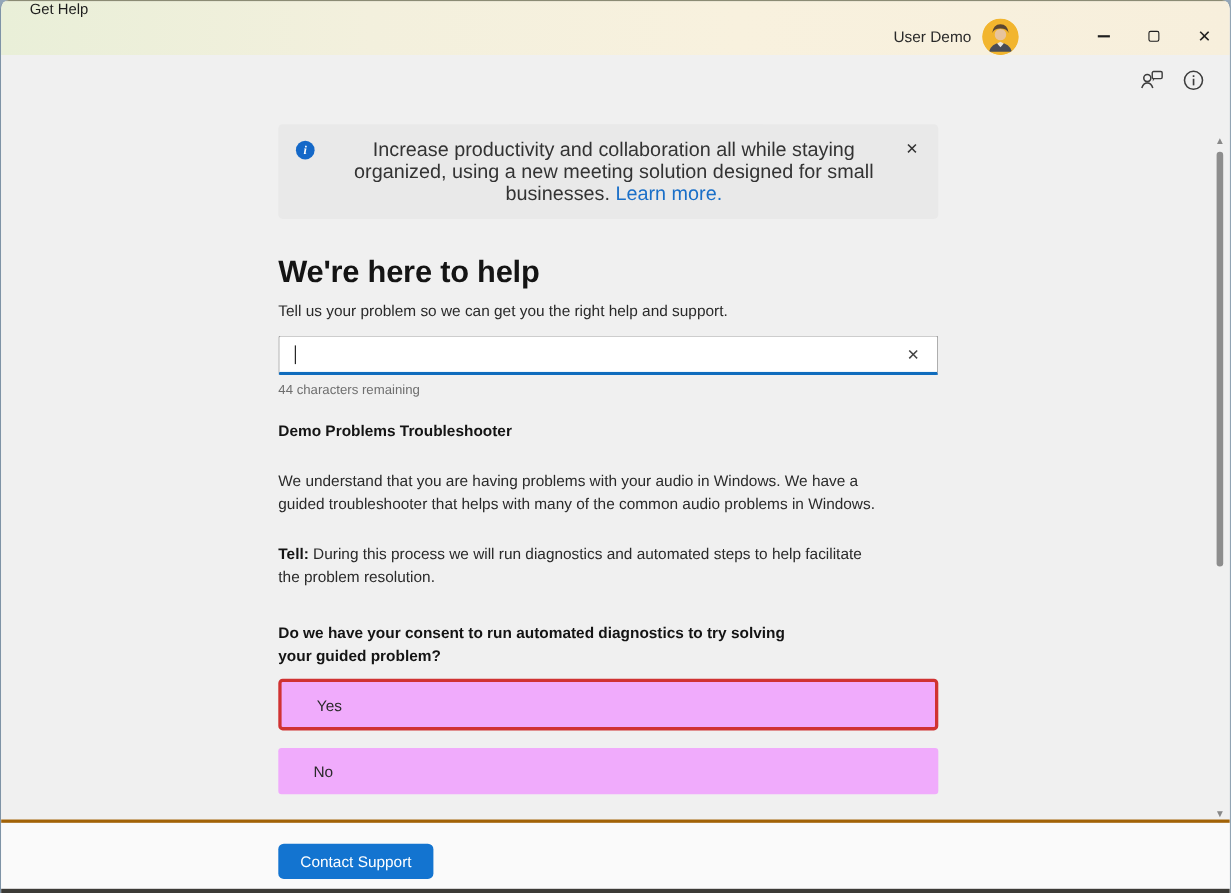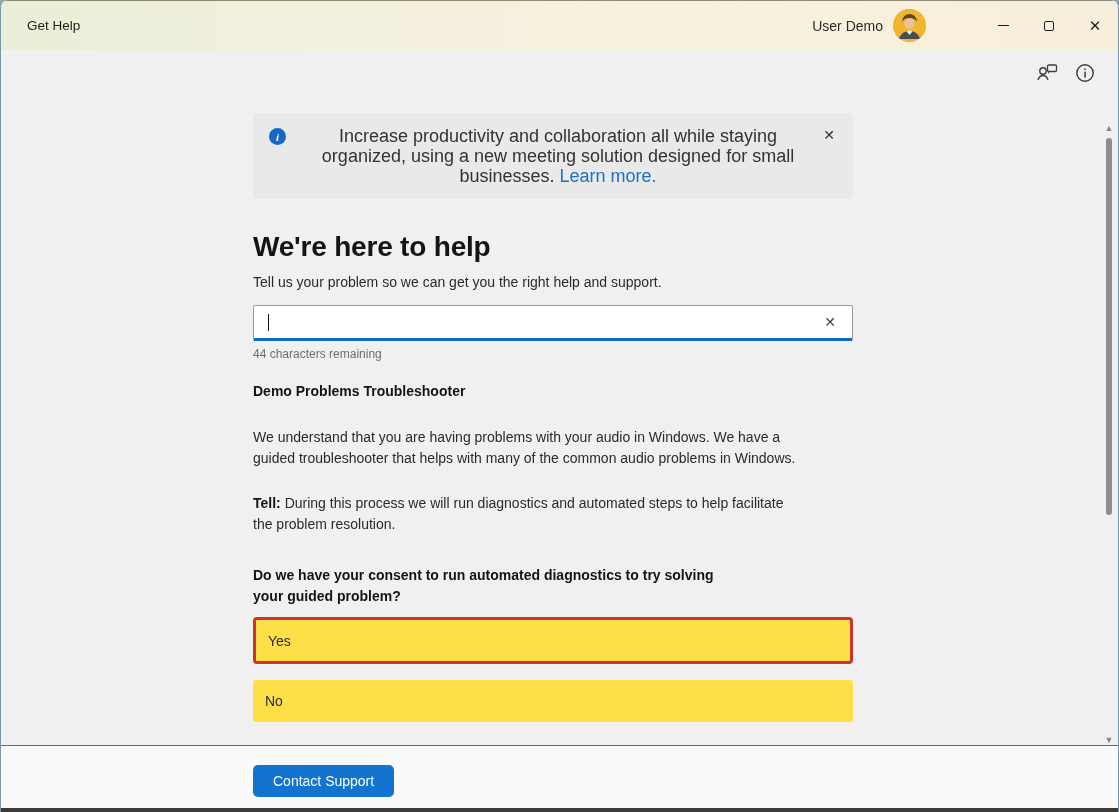--- a/index.html
+++ b/index.html
@@ -11,21 +11,21 @@
     border-radius:8px 8px 0 0; overflow:hidden;
     border-left:1px solid #7e93a6; border-right:1px solid #7e93a6;
     background:#f0f0f0;
   }
 
   
   .titlebar {
     position:absolute; top:0; left:0; right:0; height:50px;
     background:linear-gradient(90deg,#e9efd8 0%,#f3f0dd 30%,#f8f1de 60%,#f7efdc 100%);
     border-top:1px solid #8b8b74;
-    display:flex; align-items:center;
+    display:flex; align-items:flex-start;flex-direction:column;
   }
   .titlebar-title { font-size:13.5px; color:#1f1f1f; margin-left:26px; }
   .titlebar-right { margin-left:auto; display:flex; align-items:center; height:100%; }
   .user-name { font-size:14px; color:#2a2a2a; margin-right:10px; }
   .avatar {
     width:33px; height:33px; border-radius:50%; background:#f2b52e;
     overflow:hidden; position:relative; margin-right:54px;
   }
   .win-btn {
     width:46px; height:100%; display:flex; align-items:center; justify-content:center;
@@ -77,30 +77,30 @@
   .search-clear { margin-left:auto; color:#444; font-size:14px; padding:2px 6px; cursor:pointer; }
   .remaining { margin-top:6px; font-size:12px; color:#6e6e6e; }
 
   .article-title { margin-top:22px; font-size:14px; font-weight:bold; color:#141414; }
   .article-body { margin-top:28px; font-size:14px; line-height:21px; color:#2a2a2a; max-width:548px; }
   .note { margin-top:24px; font-size:14px; line-height:21px; color:#2a2a2a; max-width:548px; }
   .note b { color:#141414; }
   .question { margin-top:30px; font-size:14px; font-weight:bold; line-height:21px; color:#141414; max-width:490px; }
 
   .option {
-    margin-top:16px; height:42px; background:#fde047; border-radius:3px;
-    display:flex; align-items:center; padding-left:12px; font-size:14px; color:#2a2a2a;
+    margin-top:16px; height:42px; background:#f0abfc; border-radius:3px;
+    display:flex; align-items:center; padding-left:32px; font-size:14px; color:#2a2a2a;
     cursor:pointer;
   }
   .option.highlighted { border:3px solid #d03232; height:47px; margin-top:10px; border-radius:4px; }
 
   
   .footer {
     position:absolute; left:0; right:0; bottom:0; height:67px;
-    background:#fafafa; border-top:1px solid #a16207;
+    background:#fafafa; border-top:3px solid #a16207;
     border-bottom:4px solid #3c3b37;
   }
   .contact-btn {
     position:absolute; left:252px; top:19px;
     background:#1374d0; color:#fff; font-size:14px;
     border:none; border-radius:5px; padding:8px 20px; cursor:pointer;
     font-family:"Liberation Sans", sans-serif;
   }
 
   svg { display:block; }

